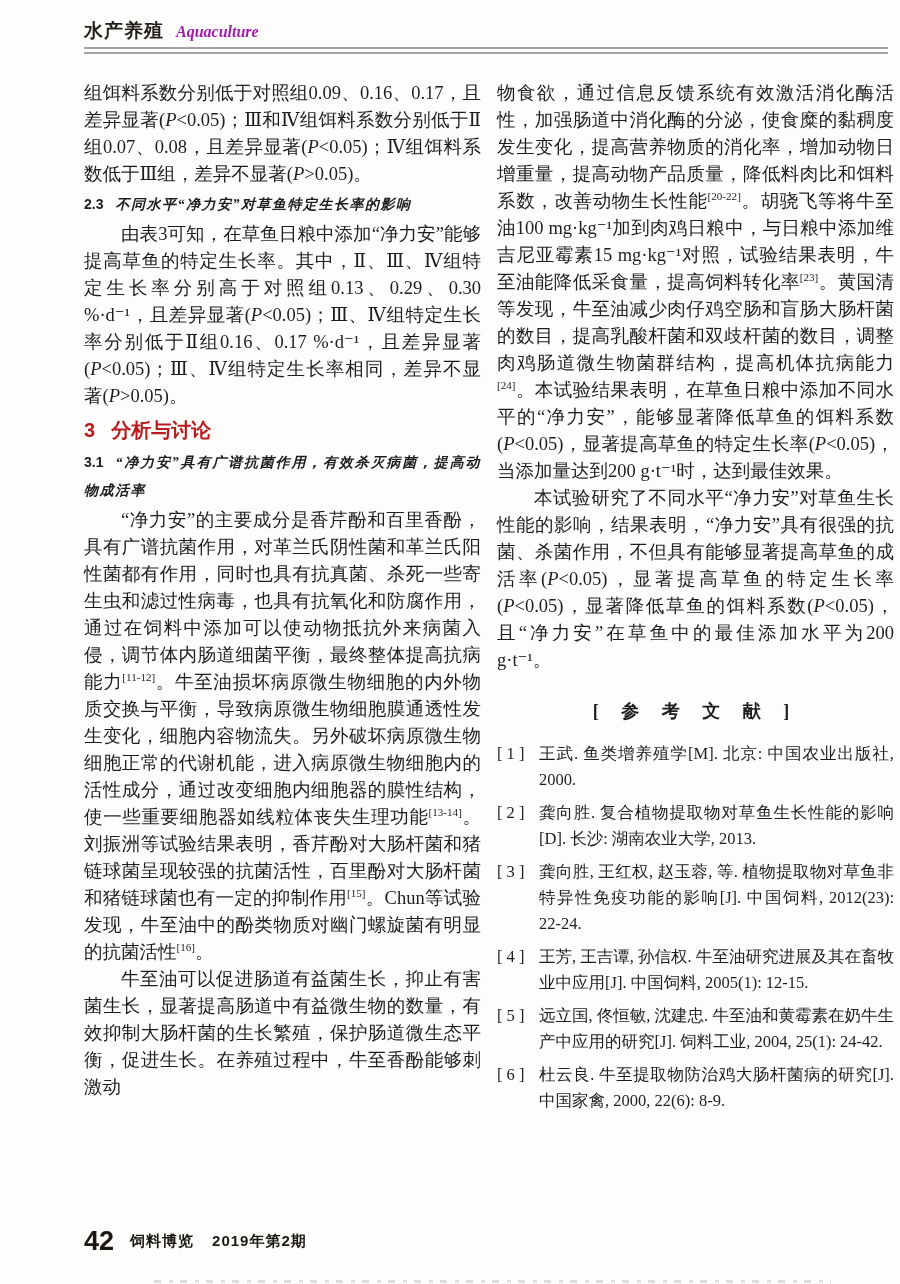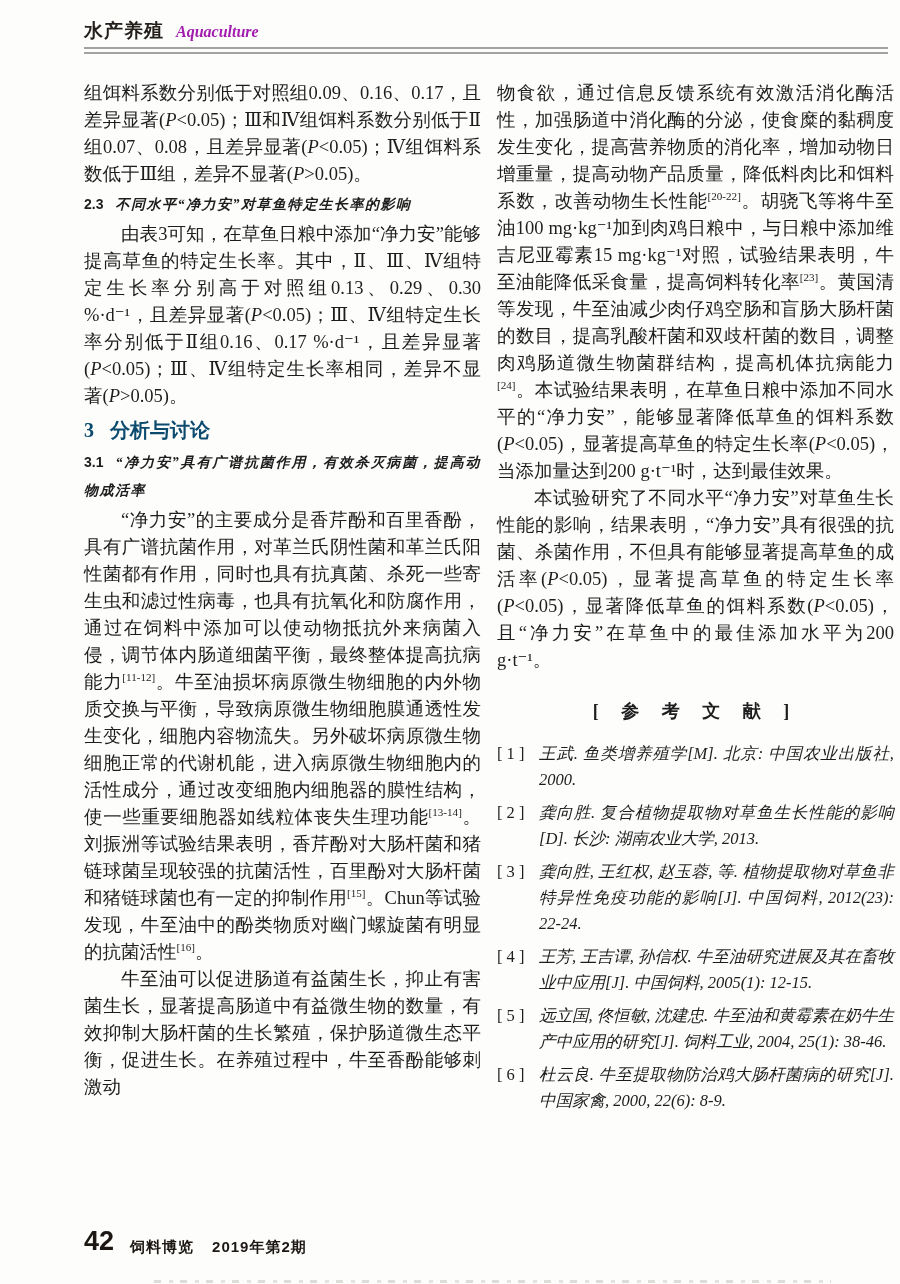--- a/index.html
+++ b/index.html
@@ -18,37 +18,37 @@
   
   .col { position:absolute; top:80px; width:397px; font-size:18.5px; line-height:27px;
     text-align:justify; }
   .col-left { left:48px; }
   .col-right { left:461px; }
   p.body { text-align:justify; }
   p.indent { text-indent:2em; }
   sup { font-size:0.60em; vertical-align:super; line-height:0; }
   i { font-style:italic; }
 
-  .h2 { font-family:Liberation Serif, serif; font-weight:bold;
-    font-size:20px; line-height:30px; margin:5px 0 3px; color:#0c4a6e; }
+  .h2 { font-family:Liberation Sans, sans-serif; font-weight:bold;
+    font-size:20px; line-height:30px; margin:5px 0 3px; color:#b91c1c; }
   .h2 .num { margin-right:16px; }
   .h3 { font-size:14px; line-height:28px; margin:2px 0; text-align:justify; }
   .h3 .num { font-family:"Liberation Sans","DejaVu Sans",sans-serif; font-weight:bold;
     font-style:normal; margin-right:12px; }
   .h3 .txt { font-style:italic; font-weight:600; letter-spacing:1.5px; }
 
   
   .ref-title { text-align:center; font-weight:bold; font-size:18px; letter-spacing:9px;
     margin:24px 0 16px; }
   .ref { display:flex; font-size:16.5px; line-height:26px; margin-bottom:7px; }
   .ref-label { width:42px; flex:none; }
-  .ref-text { flex:1; text-align:justify;font-style:italic; }
+  .ref-text { flex:1; text-align:justify; }
 
   
-  .ftr { position:absolute; left:48px; top:1226px; display:flex; align-items:flex-end;
+  .ftr { position:absolute; left:48px; top:1226px; display:flex; align-items:center;
     font-family:"Liberation Sans","DejaVu Sans",sans-serif; color:#1c1713; }
   .ftr-page { font-size:27px; font-weight:bold; }
   .ftr-mag { font-size:15px; font-weight:bold; margin-left:16px; letter-spacing:1px; }
   .ftr-issue { font-size:15px; font-weight:bold; margin-left:18px; letter-spacing:1px; }
 
   
   .artifact { position:absolute; left:118px; right:105px; bottom:1px; height:3px; opacity:.45;
     background:repeating-linear-gradient(90deg,#b9b4ae 0 7px, transparent 7px 15px, #c7c2bc 15px 19px, transparent 19px 26px); }
 </style>
 </head>
@@ -95,21 +95,21 @@
     <div class="ref">
       <span class="ref-label">[ 3 ]</span>
       <span class="ref-text">龚向胜, 王红权, 赵玉蓉, 等. 植物提取物对草鱼非特异性免疫功能的影响[J]. 中国饲料, 2012(23): 22-24.</span>
     </div>
     <div class="ref">
       <span class="ref-label">[ 4 ]</span>
       <span class="ref-text">王芳, 王吉谭, 孙信权. 牛至油研究进展及其在畜牧业中应用[J]. 中国饲料, 2005(1): 12-15.</span>
     </div>
     <div class="ref">
       <span class="ref-label">[ 5 ]</span>
-      <span class="ref-text">远立国, 佟恒敏, 沈建忠. 牛至油和黄霉素在奶牛生产中应用的研究[J]. 饲料工业, 2004, 25(1): 38-46.</span>
+      <span class="ref-text">远立国, 佟恒敏, 沈建忠. 牛至油和黄霉素在奶牛生产中应用的研究[J]. 饲料工业, 2004, 25(1): 24-42.</span>
     </div>
     <div class="ref">
       <span class="ref-label">[ 6 ]</span>
       <span class="ref-text">杜云良. 牛至提取物防治鸡大肠杆菌病的研究[J]. 中国家禽, 2000, 22(6): 8-9.</span>
     </div>
   </div>
 
   <div class="ftr">
     <span class="ftr-page">42</span>
     <span class="ftr-mag">饲料博览</span>

